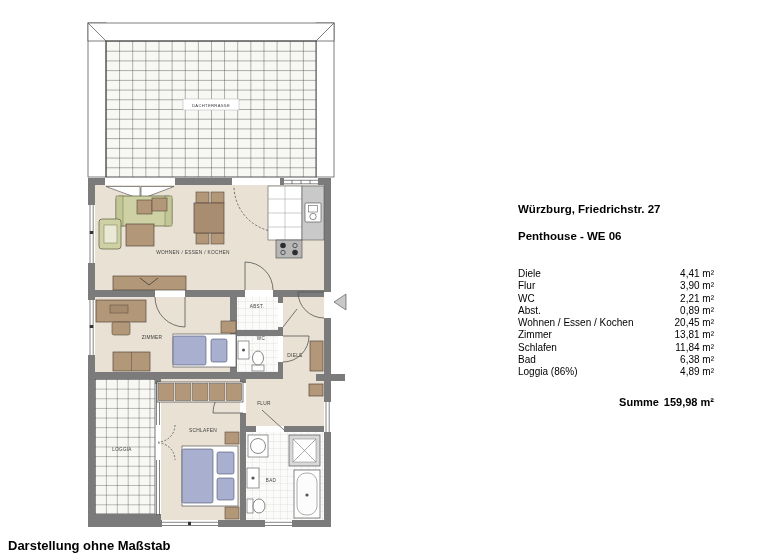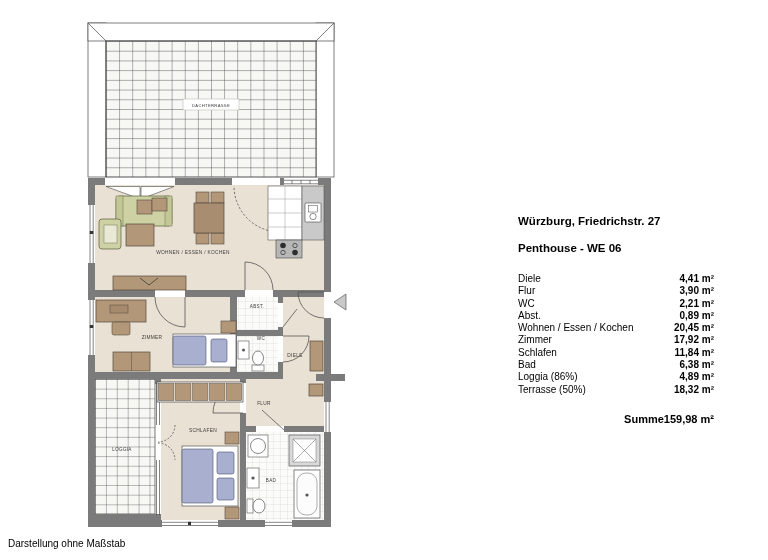--- a/index.html
+++ b/index.html
@@ -3,28 +3,28 @@
 <meta charset="utf-8">
 <style>
   html,body { margin:0; padding:0; background:#fff; }
   .page {
     position:relative; width:768px; height:560px; background:#ffffff;
     font-family:"Liberation Sans", sans-serif; color:#000; overflow:hidden;
   }
   .plan-svg { position:absolute; left:80px; top:15px; width:275px; height:520px; }
   .plan-svg text { font-family:"Liberation Sans", sans-serif; fill:#3d3d3d; letter-spacing:0.3px; }
   .info { position:absolute; left:518px; top:203px; width:196px; }
-  .info .title { font-weight:bold; font-size:11.5px; line-height:12px; margin:12px 0 15px 0; }
-  .info .subtitle { font-weight:bold; font-size:11.5px; line-height:12px; margin:0 0 19px 0; }
+  .info .title { font-weight:bold; font-size:11.5px; line-height:12px; margin:0 0 15px 0; }
+  .info .subtitle { font-weight:bold; font-size:11.5px; line-height:12px; margin:0 0 26px 0; }
   .rows { font-size:10px; }
   .row { display:flex; justify-content:space-between; line-height:12.3px; }
-  .row .val { text-align:left; white-space:nowrap;font-weight:bold; }
+  .row .val { text-align:left; white-space:nowrap; }
   .total { margin-top:17px; font-weight:bold; font-size:11px; text-align:right; }
-  .total .tlab { }
-  .footer-note { position:absolute; left:8px; top:538px; font-size:10px; }
+  .total .tlab { margin-right:5px; }
+  .footer-note { position:absolute; left:8px; top:538px; font-size:13px;font-weight:bold; }
 </style>
 </head>
 <body>
 
 <div class="page">
 
   <svg class="plan-svg" viewBox="80 15 275 520">
     <defs>
       <pattern id="terrTile" x="106" y="41" width="13.125" height="9.714" patternUnits="userSpaceOnUse">
         <rect width="13.125" height="9.714" fill="#f7f7f4"></rect>
@@ -306,37 +306,33 @@
       <div class="row">
           <span class="lab">Abst.</span>
           <span class="val">0,89 m²</span>
         </div>
       <div class="row">
           <span class="lab">Wohnen / Essen / Kochen</span>
           <span class="val">20,45 m²</span>
         </div>
       <div class="row">
           <span class="lab">Zimmer</span>
-          <span class="val">17,92 m²</span>
+          <span class="val">13,81 m²</span>
         </div>
       <div class="row">
           <span class="lab">Schlafen</span>
           <span class="val">11,84 m²</span>
         </div>
       <div class="row">
           <span class="lab">Bad</span>
           <span class="val">6,38 m²</span>
         </div>
       <div class="row">
           <span class="lab">Loggia (86%)</span>
           <span class="val">4,89 m²</span>
-        </div>
-      <div class="row">
-          <span class="lab">Terrasse (50%)</span>
-          <span class="val">18,32 m²</span>
         </div>
     </div>
     <div class="total">
       <span class="tlab">Summe</span><span class="tval">159,98 m²</span>
     </div>
   </div>
 
   <div class="footer-note">Darstellung ohne Maßstab</div>
 </div>
 

